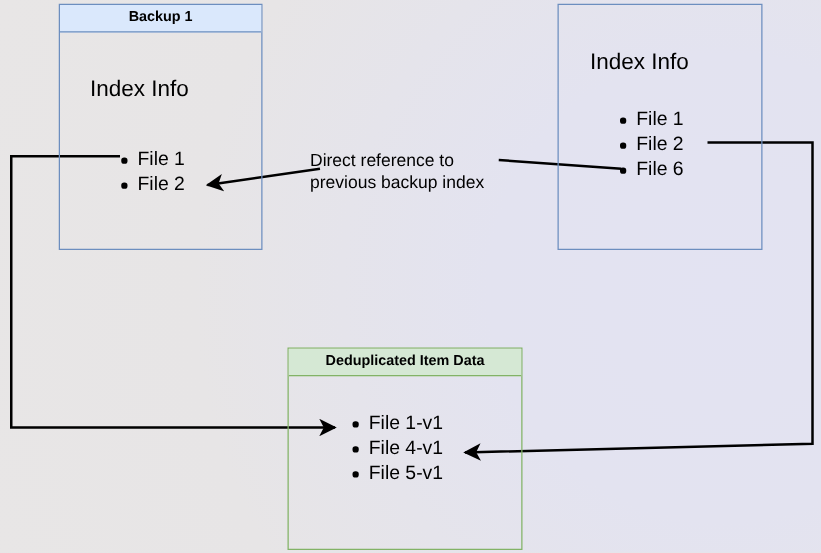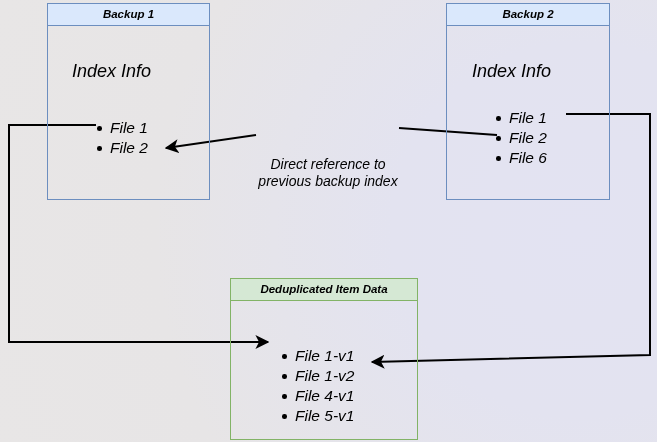--- a/index.html
+++ b/index.html
@@ -13,21 +13,20 @@
     font-family: "Liberation Sans", sans-serif;
     background: #e7e5e6;
   }
   #canvas {
     position: relative;
     width: 657px;
     height: 442px;
     background:
       radial-gradient(circle at 88% 52%, #e3e3f2 0%, #e3e3f0 30%, #e7e5e6 68%, #e8e6e6 100%);
     overflow: hidden;
-    font-style: italic;
   }
   .edges {
     position: absolute;
     left: 0;
     top: 0;
     width: 657px;
     height: 442px;
   }
 
   
@@ -86,26 +85,25 @@
     left: 1px;
     top: 8px;
     width: 4.6px;
     height: 4.6px;
     border-radius: 50%;
     background: #000;
   }
 
   .center-label {
     position: absolute;
-    text-align: center;
+    text-align: left;
     font-size: 14px;
     line-height: 17px;
     color: #000;
     white-space: pre-line;
-    margin-top: 36px;
   }
 </style>
 </head>
 <body>
 
 <div id="canvas">
 
   <svg class="edges" viewBox="0 0 657 442" width="657" height="442">
     <defs>
       <marker id="arrow" viewBox="0 0 10 10" refX="9" refY="5" markerWidth="7" markerHeight="7" orient="auto-start-reverse">
@@ -126,37 +124,35 @@
     <div class="node-body">
       <div class="index-label" style="left:24px; top:35px;">Index Info</div>
       <ul class="filelist" style="left:48px; top:92px;">
         <li>File 1</li>
         <li>File 2</li>
       </ul>
     </div>
   </div>
 
   <div class="node blue" style="left:446px; top:3px; width:164px; height:197px;">
-    <div class="node-header">Backup 2</div>
     <div class="node-body">
       <div class="index-label" style="left:25px; top:35px;">Index Info</div>
       <ul class="filelist" style="left:48px; top:82px;">
         <li>File 1</li>
         <li>File 2</li>
         <li>File 6</li>
       </ul>
     </div>
   </div>
 
   <div class="node green" style="left:230px; top:278px; width:188px; height:162px;">
     <div class="node-header">Deduplicated Item Data</div>
     <div class="node-body">
-      <ul class="filelist" style="left:50px; top:45px;">
+      <ul class="filelist" style="left:50px; top:28px;">
         <li>File 1-v1</li>
-        <li>File 1-v2</li>
         <li>File 4-v1</li>
         <li>File 5-v1</li>
       </ul>
     </div>
   </div>
 
   <div class="center-label" style="left:248px; top:120px; width:160px;">Direct reference to
 previous backup index</div>
 
 </div>

